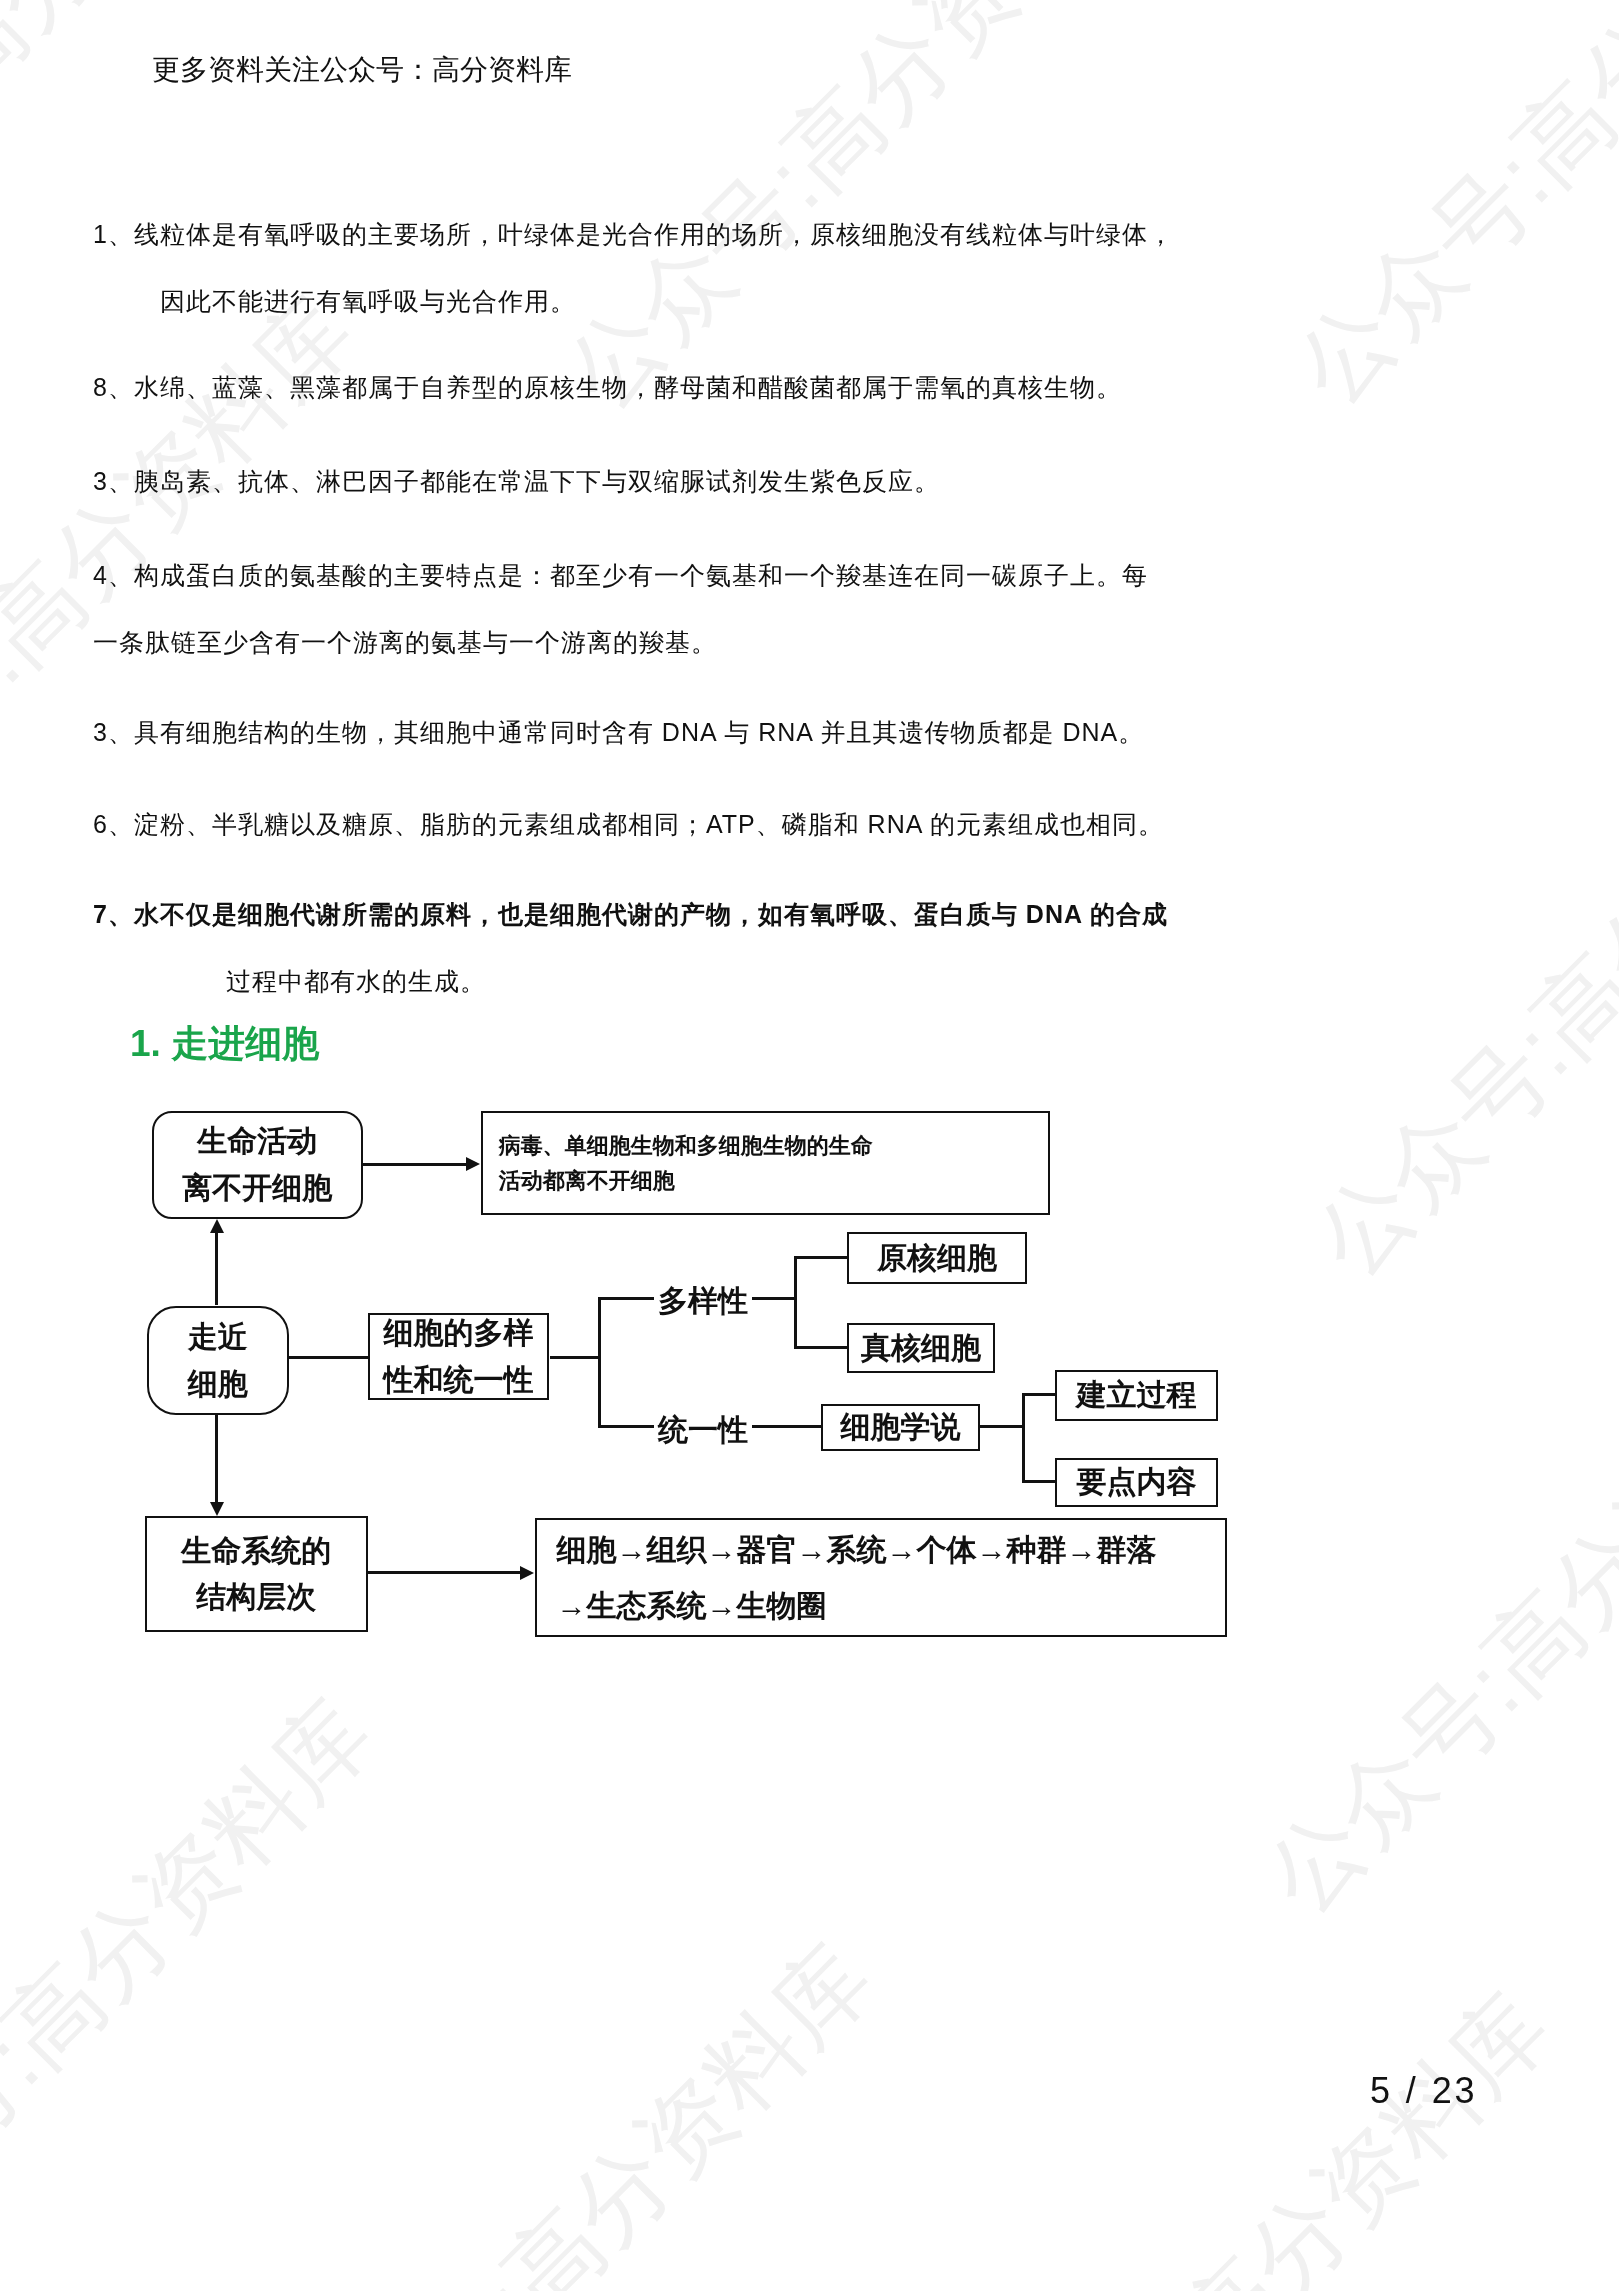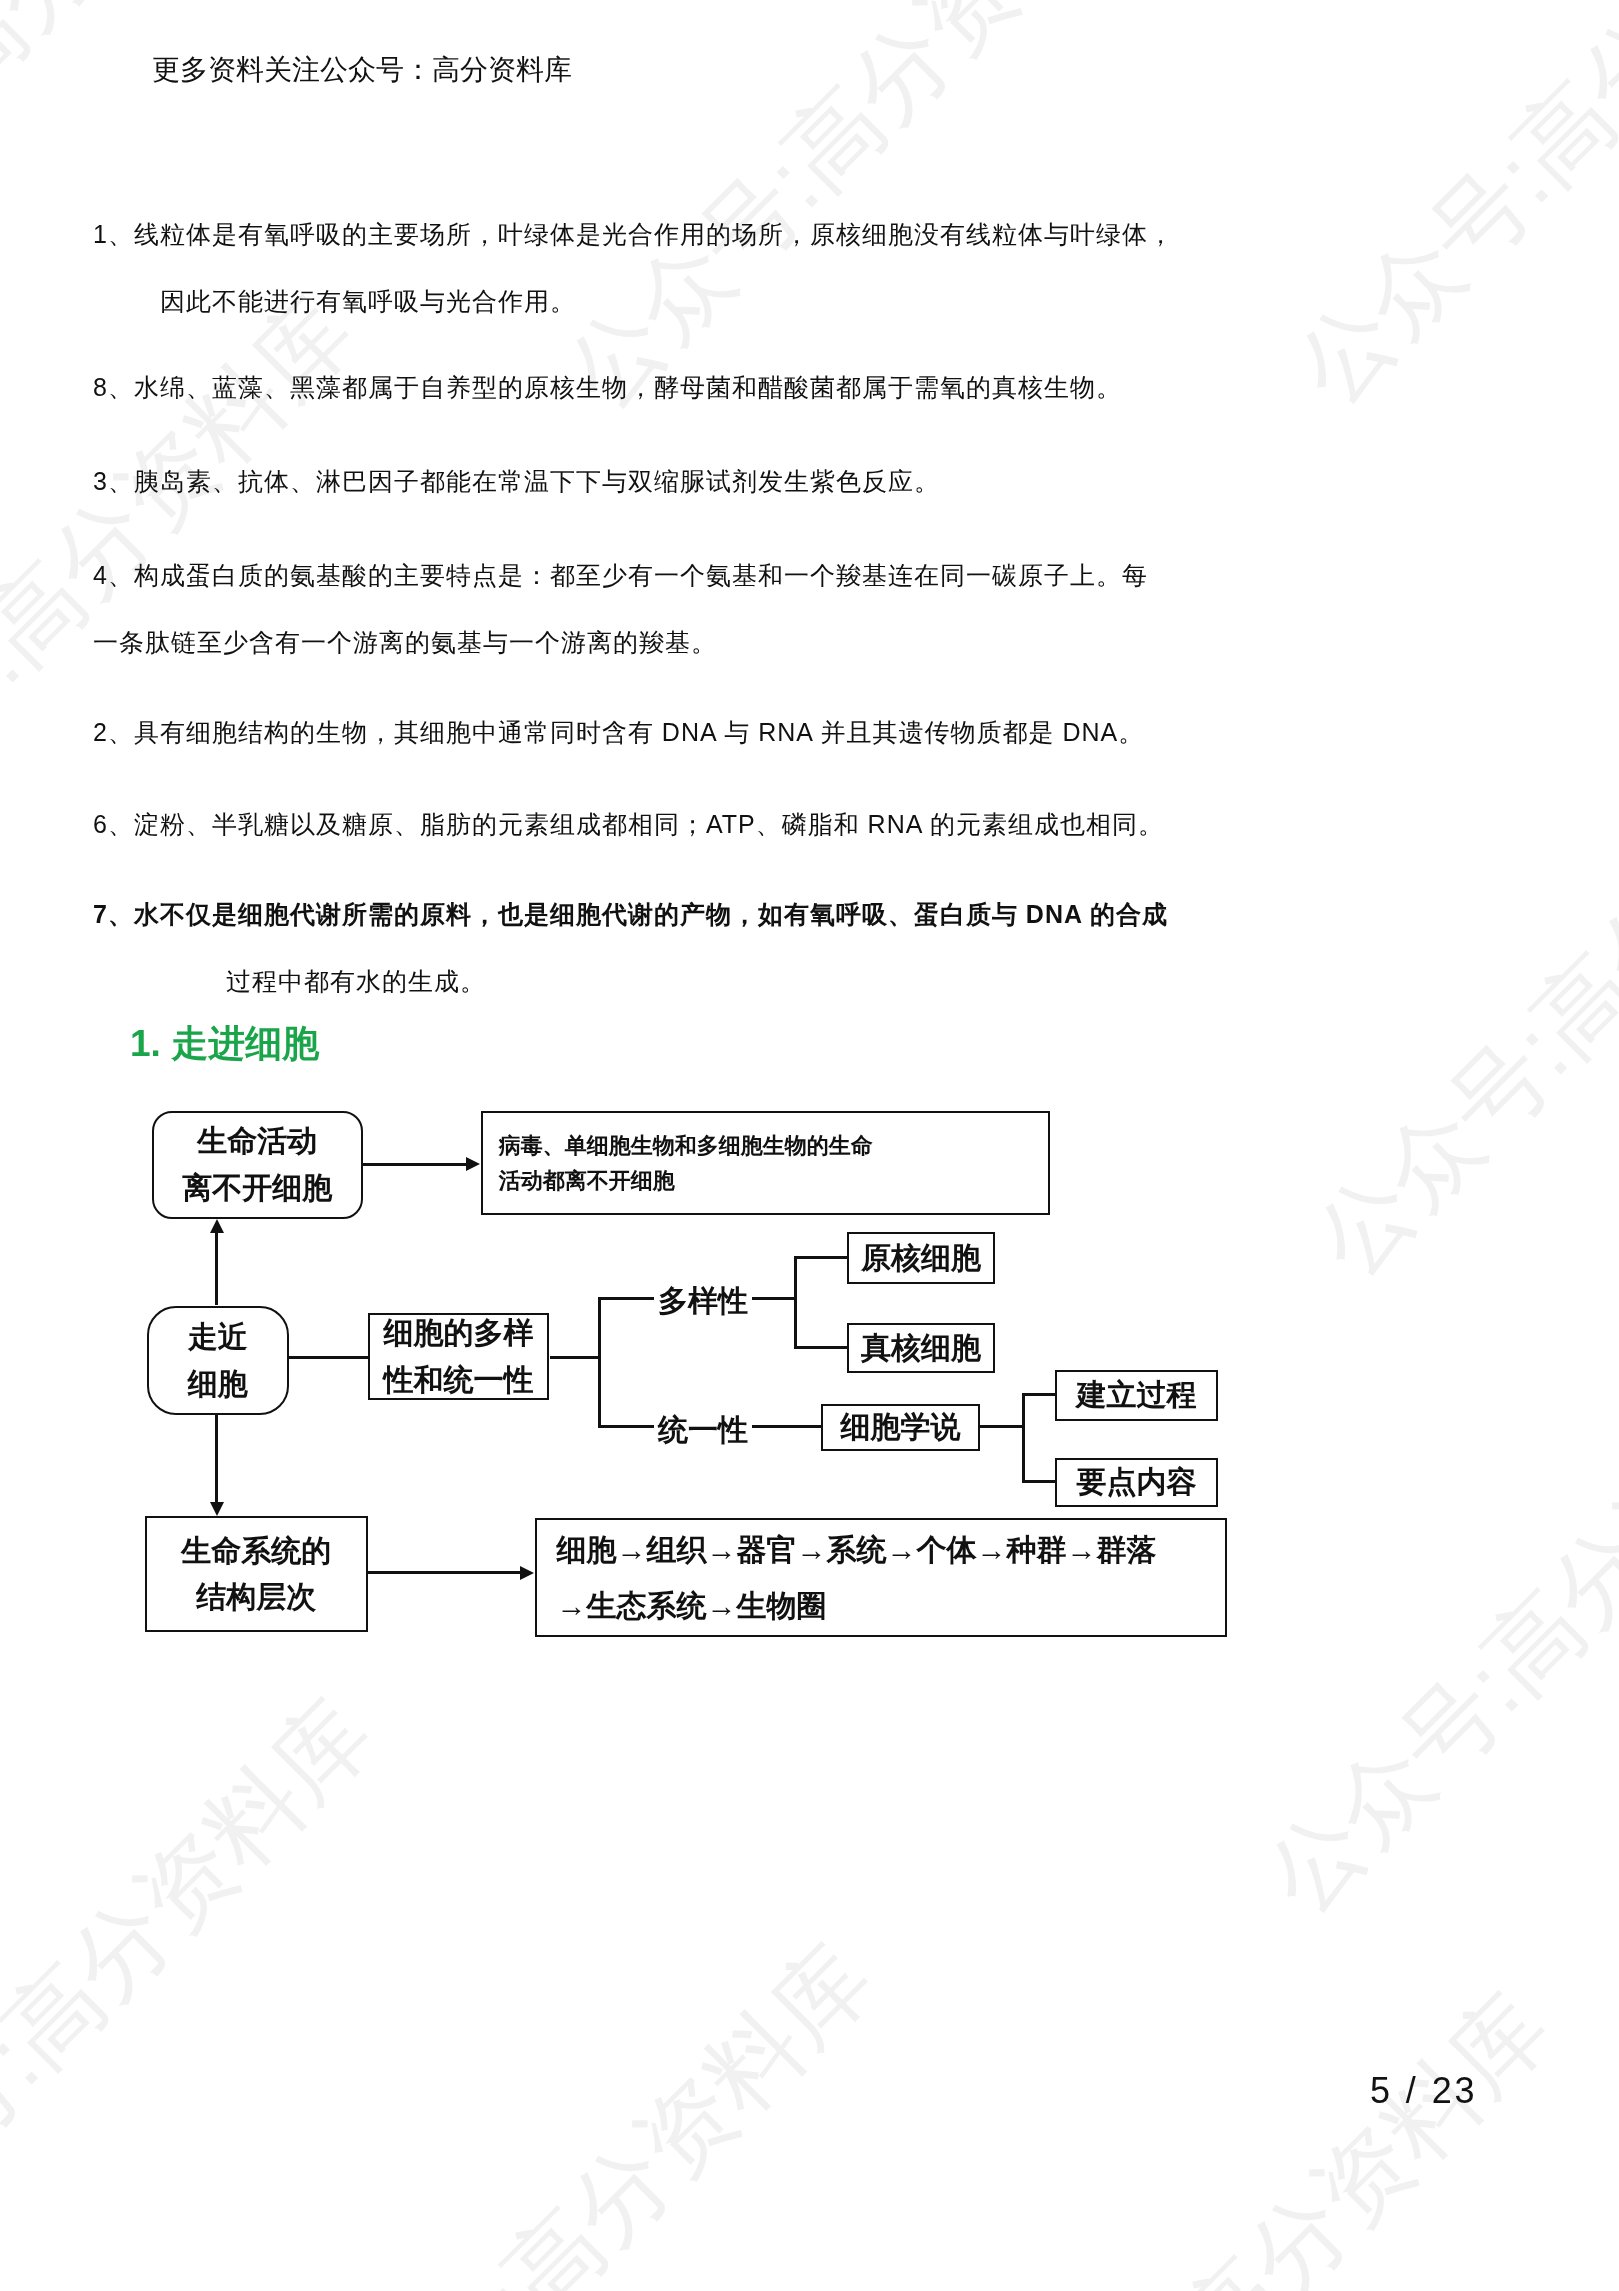--- a/index.html
+++ b/index.html
@@ -81,21 +81,21 @@
       <div class="note-line" style="padding-left: 0px;">8、水绵、蓝藻、黑藻都属于自养型的原核生物，酵母菌和醋酸菌都属于需氧的真核生物。</div>
     </div>
     <div class="note" style="top: 448px;">
       <div class="note-line" style="padding-left: 0px;">3、胰岛素、抗体、淋巴因子都能在常温下下与双缩脲试剂发生紫色反应。</div>
     </div>
     <div class="note" style="top: 542px;">
       <div class="note-line" style="padding-left: 0px;">4、构成蛋白质的氨基酸的主要特点是：都至少有一个氨基和一个羧基连在同一碳原子上。每</div>
       <div class="note-line" style="padding-left: 0px;">一条肽链至少含有一个游离的氨基与一个游离的羧基。</div>
     </div>
     <div class="note" style="top: 699px;">
-      <div class="note-line" style="padding-left: 0px;">2、具有细胞结构的生物，其细胞中通常同时含有 DNA 与 RNA 并且其遗传物质都是 DNA。</div>
+      <div class="note-line" style="padding-left: 0px;">3、具有细胞结构的生物，其细胞中通常同时含有 DNA 与 RNA 并且其遗传物质都是 DNA。</div>
     </div>
     <div class="note" style="top: 791px;">
       <div class="note-line" style="padding-left: 0px;">6、淀粉、半乳糖以及糖原、脂肪的元素组成都相同；ATP、磷脂和 RNA 的元素组成也相同。</div>
     </div>
     <div class="note" style="top: 881px;">
       <div class="note-line" style="padding-left: 0px; font-weight: bold;">7、水不仅是细胞代谢所需的原料，也是细胞代谢的产物，如有氧呼吸、蛋白质与 DNA 的合成</div>
       <div class="note-line" style="padding-left: 133px;">过程中都有水的生成。</div>
     </div>
   </div>
 
@@ -112,21 +112,21 @@
   <div class="dbox" style="left:9.8px;top:208px;width:142px;height:109px;border-radius:29px;">走近
 细胞</div>
 
   <div class="dbox" style="left:231px;top:215px;width:181px;height:87px;">细胞的多样
 性和统一性</div>
 
   <div class="dlabel" style="left:517px;top:183px;width:98px;">多样性</div>
 
   <div class="dlabel" style="left:517px;top:312px;width:98px;">统一性</div>
 
-  <div class="dbox" style="left:710px;top:134px;width:148px;height:52px;">原核细胞</div>
+  <div class="dbox" style="left:710px;top:134px;width:180px;height:52px;">原核细胞</div>
 
   <div class="dbox" style="left:710px;top:225px;width:148px;height:50px;">真核细胞</div>
 
   <div class="dbox" style="left:684px;top:306px;width:159px;height:47px;">细胞学说</div>
 
   <div class="dbox" style="left:918px;top:272px;width:163px;height:51px;">建立过程</div>
 
   <div class="dbox" style="left:918px;top:360px;width:163px;height:49px;">要点内容</div>
 
   <div class="dbox left-align" style="left:398px;top:420px;width:692px;height:119px;line-height:1.85;padding-left:19.6px;">细胞→组织→器官→系统→个体→种群→群落

